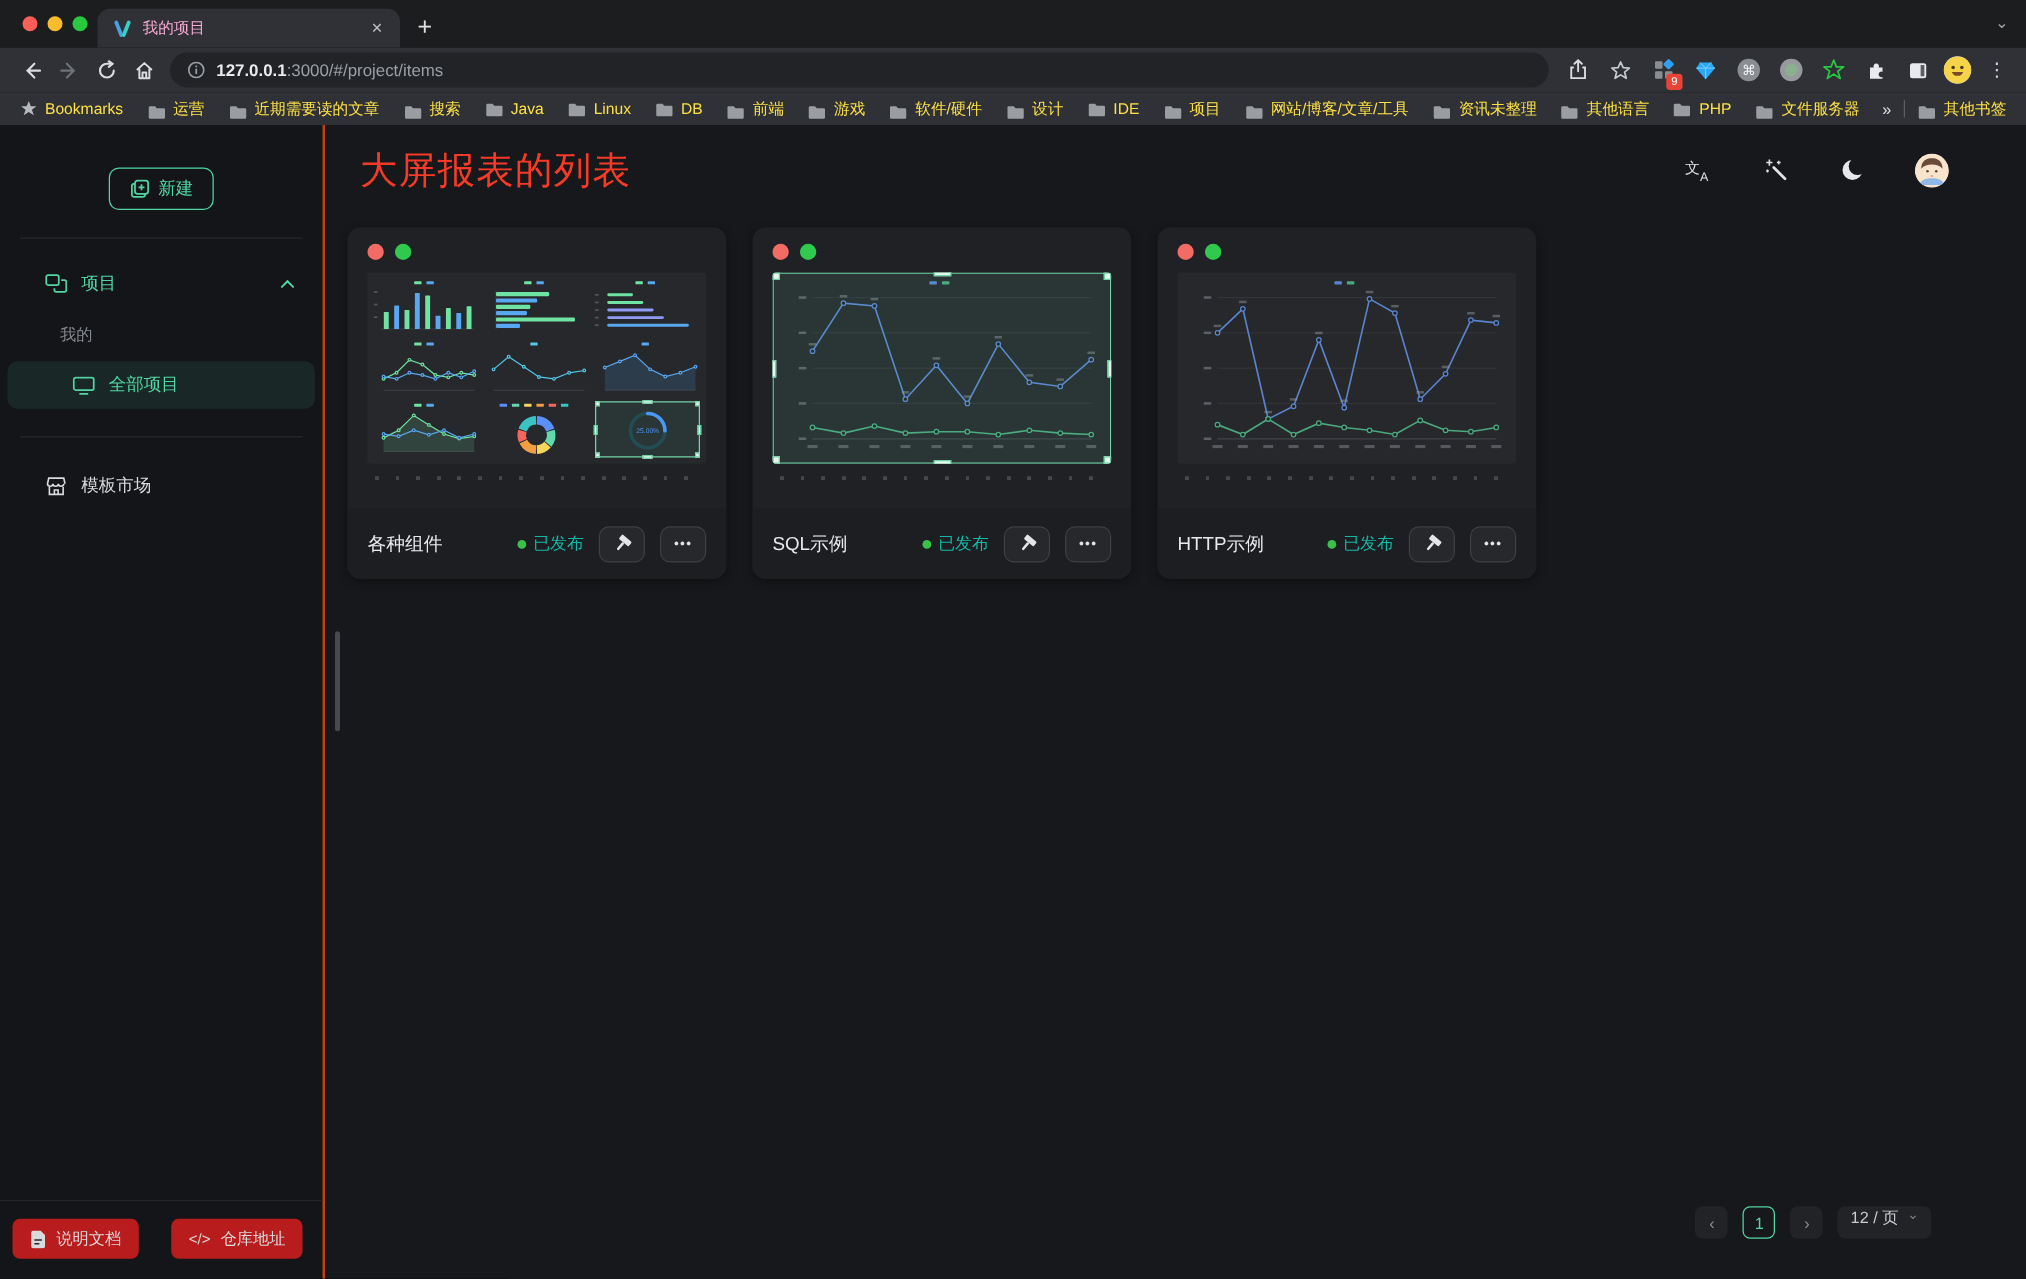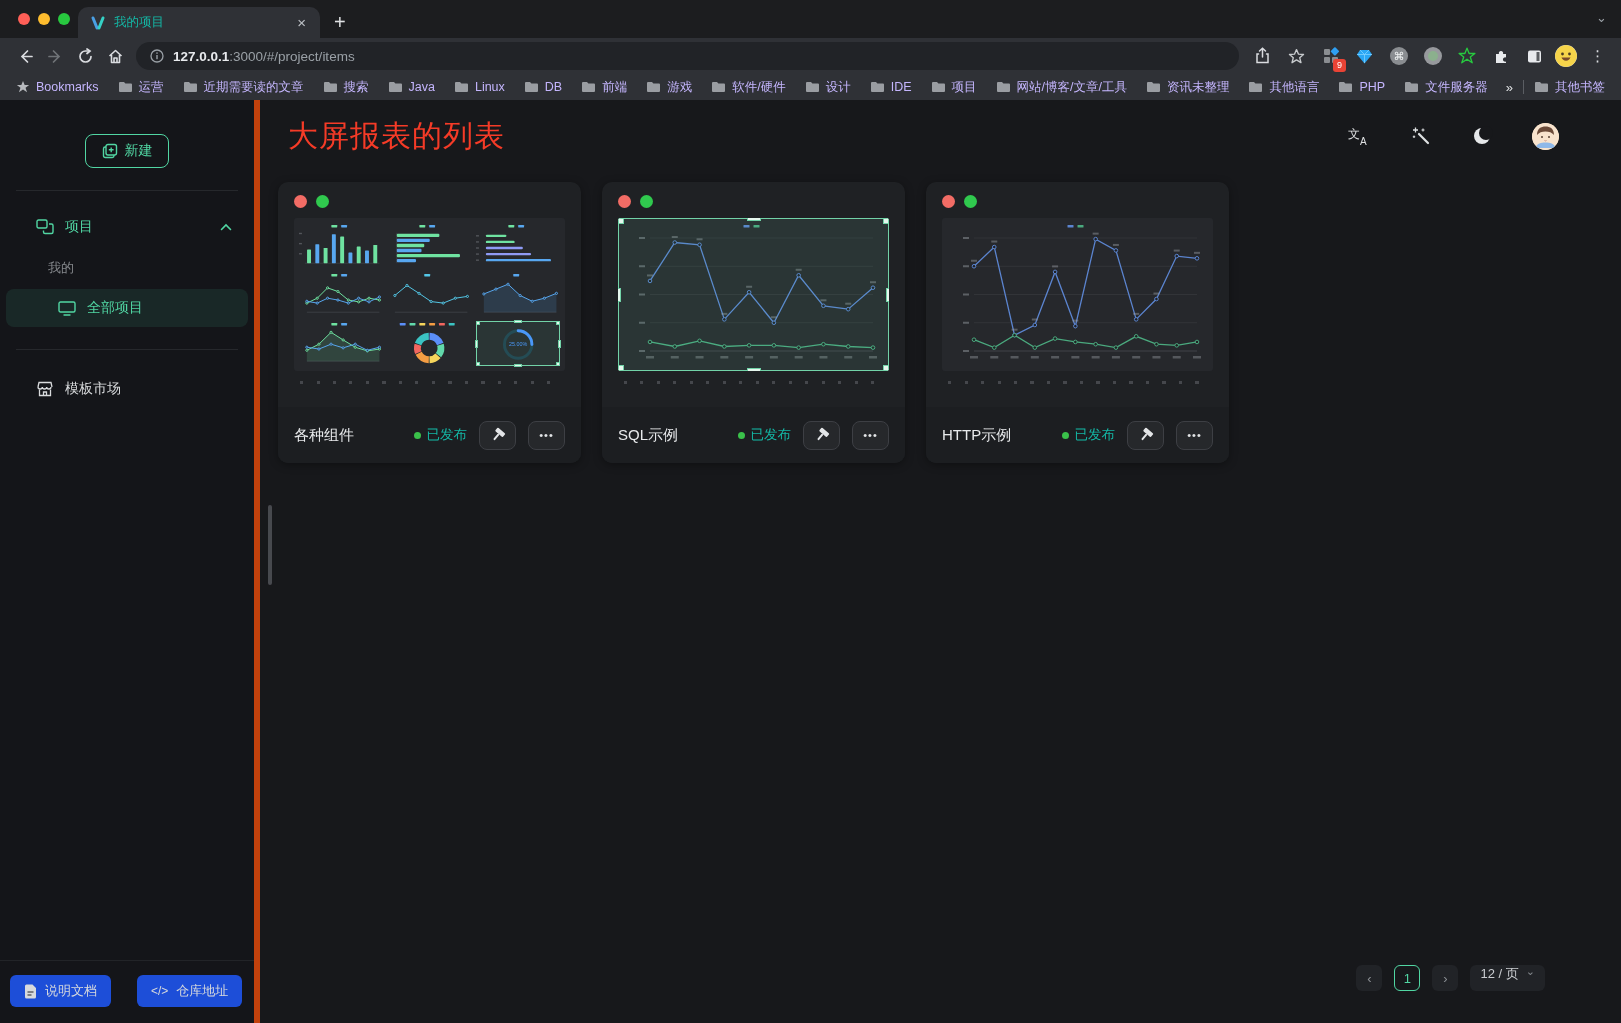--- a/index.html
+++ b/index.html
@@ -17,56 +17,56 @@
   }
   *{margin:0;padding:0;box-sizing:border-box;}
   body{width:1621px;height:1023px;overflow:hidden;background:#000;font-family:"Liberation Sans",sans-serif;}
   .screen{width:1621px;height:1023px;position:relative;background:var(--main-bg);}
 
   
   .tabstrip{height:38px;background:var(--chrome-frame);display:flex;align-items:flex-end;position:relative;}
   .traffic{position:absolute;left:18px;top:13px;display:flex;gap:8px;}
   .traffic i{width:12px;height:12px;border-radius:50%;display:block;}
   .tab{width:242px;height:31px;background:var(--chrome-bar);border-radius:10px 10px 0 0;display:flex;align-items:center;gap:8px;padding:0 10px 0 12px;margin-left:78px;}
-  .tab-title{font-size:12.5px;color:#14b8a6;flex:1;white-space:nowrap;overflow:hidden;}
+  .tab-title{font-size:12.5px;color:#f9a8d4;flex:1;white-space:nowrap;overflow:hidden;}
   .tab-close{color:#bdc1c6;font-size:15px;line-height:1;padding:2px 4px;border-radius:4px;}
   .newtab-btn{color:#dfe1e3;font-size:20px;line-height:1;padding:0 12px 6px 14px;}
   .tabsearch{position:absolute;right:14px;top:10px;color:#9aa0a6;font-size:13px;}
 
   .toolbar{height:36px;background:var(--chrome-bar);display:flex;align-items:center;padding:0 10px;}
   .nav-ico{width:30px;height:28px;display:flex;align-items:center;justify-content:center;border-radius:50%;}
   .omnibox{flex:1;height:28px;background:var(--omnibox);border-radius:14px;margin:0 10px 0 6px;display:flex;align-items:center;gap:9px;padding:0 14px;min-width:0;}
   .url{font-size:13.5px;color:#9aa0a6;white-space:nowrap;overflow:hidden;}
   .url b{color:#e8eaed;font-weight:700;}
   .right-icos{display:flex;align-items:center;gap:7px;}
   .ext-ico{width:27px;height:26px;display:flex;align-items:center;justify-content:center;position:relative;}
   .badge{position:absolute;right:-2px;bottom:-3px;background:#e94335;color:#fff;font-size:9px;padding:1px 4px;border-radius:3px;line-height:1.2;}
   .avatar-ext{width:22px;height:22px;border-radius:50%;background:#d8dce0;display:flex;align-items:center;justify-content:center;overflow:hidden;}
 
   .bmbar{height:26px;background:var(--chrome-bar);display:flex;align-items:center;padding:0 16px;gap:0;}
   .bm-left{display:flex;align-items:center;gap:19px;overflow:hidden;flex:1;min-width:0;}
-  .bm{display:flex;align-items:center;gap:6px;font-size:12.5px;color:#c4b5fd;white-space:nowrap;}
+  .bm{display:flex;align-items:flex-end;gap:6px;font-size:12.5px;color:#fde047;white-space:nowrap;}
   .bm-right{display:flex;align-items:center;gap:10px;margin-left:12px;flex:none;}
   .bm-sep{width:1px;height:14px;background:#5b5e63;}
   .bm-more{color:#dfe1e3;font-size:13px;}
 
   
   .app{display:flex;height:923px;}
-  .sidebar{width:260px;background:var(--sidebar-bg);border-right:6px solid #c2410c;position:relative;flex:none;}
+  .sidebar{width:260px;background:var(--sidebar-bg);border-right:2px solid #c2410c;position:relative;flex:none;}
   .new-btn{margin:34px auto 0;width:84px;height:34px;border:1px solid var(--green);border-radius:8px;display:flex;align-items:center;justify-content:center;gap:7px;color:var(--green);font-size:14px;background:transparent;cursor:pointer;}
   .sb-div{height:1px;background:#26282c;margin:22px 16px;}
   .sb-project{display:flex;align-items:center;gap:11px;padding:0 22px 0 36px;height:28px;color:var(--green);font-size:14px;}
   .sb-chev{margin-left:auto;}
   .sb-mine{padding:18px 0 0 48px;color:#85888c;font-size:13px;}
   .sb-item{display:flex;align-items:center;gap:11px;height:38px;font-size:14px;color:#d8dadc;padding-left:58px;margin-top:8px;cursor:pointer;}
   .sb-item.active{margin:12px 6px 0;border-radius:8px;background:rgba(81,214,163,.10);color:var(--green);}
   .sb-item.active{padding-left:52px;}
   .sb-market{display:flex;align-items:center;gap:11px;height:34px;font-size:14px;color:#d8dadc;padding-left:36px;cursor:pointer;}
   .sb-footer{position:absolute;left:0;right:0;bottom:0;border-top:1px solid #222428;padding:14px 10px 16px;display:flex;gap:26px;}
-  .sb-foot-btn{height:32px;background:#1d4ed8;border:none;border-radius:6px;display:flex;align-items:center;gap:8px;padding:0 14px;color:#d8dadc;font-size:13px;cursor:pointer;}
+  .sb-foot-btn{height:32px;background:#b91c1c;border:none;border-radius:6px;display:flex;align-items:center;gap:8px;padding:0 14px;color:#d8dadc;font-size:13px;cursor:pointer;}
 
   .main{flex:1;position:relative;background:var(--main-bg);}
   .page-header{height:66px;display:flex;align-items:center;padding:6px 62px 0 28px;}
   .page-title{font-size:30px;color:#f53b27;letter-spacing:1px;font-weight:400;}
   .hdr-icos{margin-left:auto;display:flex;align-items:center;gap:36px;}
   .hdr-ico{width:26px;height:26px;display:flex;align-items:center;justify-content:center;cursor:pointer;}
   .hdr-avatar{width:27px;height:27px;border-radius:50%;overflow:hidden;background:#f7e0c6;cursor:pointer;}
 
   .cards{display:flex;gap:21px;padding:16px 0 0 18px;}
   .card{width:303px;height:281px;background:var(--card-bg);border-radius:10px;position:relative;cursor:pointer;box-shadow:0 2px 8px rgba(0,0,0,.35);}

